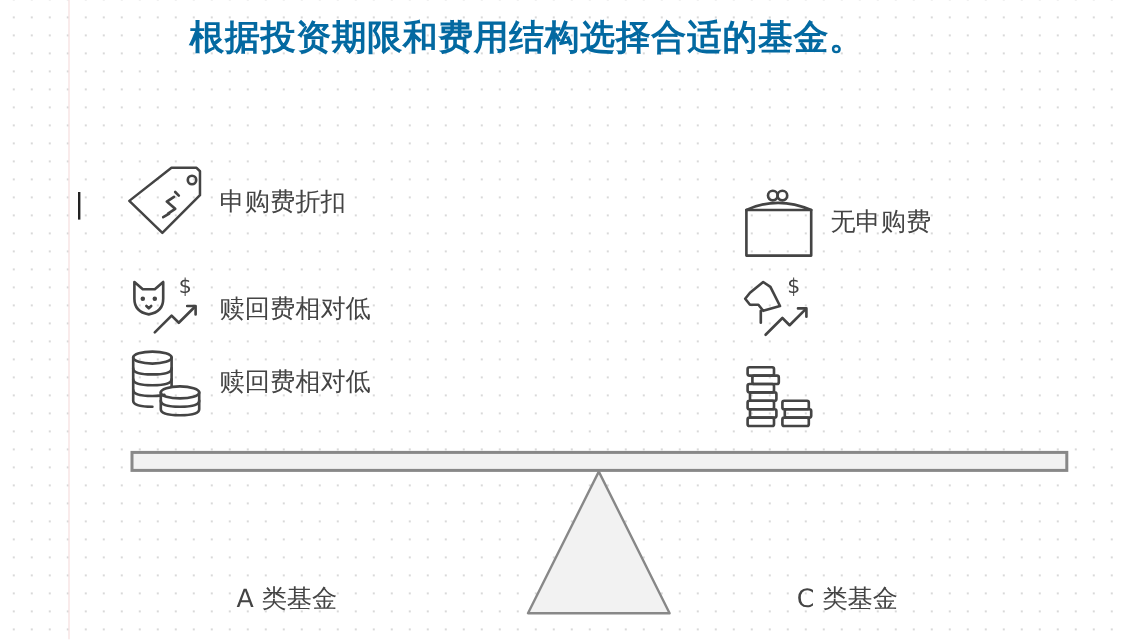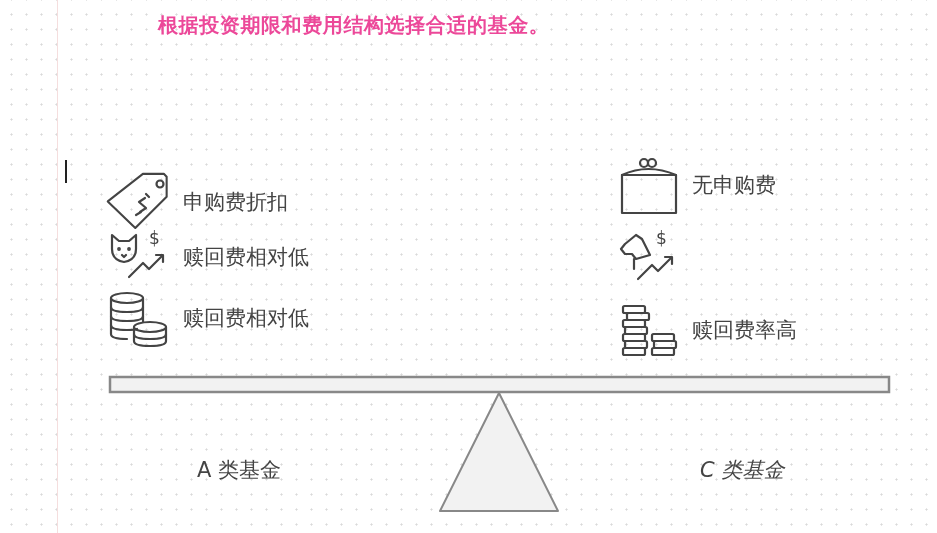--- a/index.html
+++ b/index.html
@@ -31,23 +31,23 @@
     left: 65px;
     top: 160px;
     width: 1.5px;
     height: 23px;
     background: #222;
   }
   .title {
     position: absolute;
     left: 158px;
     top: 12px;
-    font-size: 20px;
+    font-size: 29px;
     font-weight: bold;
-    color: #ec4899;
+    color: #0369a1;
     letter-spacing: 0.6px;
     white-space: nowrap;
   }
   .item {
     position: absolute;
     display: flex;
     align-items: center;
     height: 60px;
   }
   .item .icon {
@@ -64,39 +64,40 @@
     font-size: 21px;
     color: #444444;
     white-space: nowrap;
     margin-left: 8px;
   }
   .fund-label {
     position: absolute;
     font-size: 21px;
     color: #444444;
     white-space: nowrap;
+    margin-top: 29px;
   }
   .seesaw {
     position: absolute;
     left: 0;
     top: 0;
     width: 937px;
     height: 533px;
     pointer-events: none;
   }
 </style>
 </head>
 <body>
 
 <div class="margin-line"></div>
 <div class="text-cursor"></div>
 
 <div class="title">根据投资期限和费用结构选择合适的基金。</div>
 
-<div class="item" style="left:105px; top:172px;">
+<div class="item" style="left:105px; top:138px;">
   <span class="icon">
     <svg viewBox="0 0 70 60" fill="none" stroke="#444" stroke-width="2.2" stroke-linejoin="round" stroke-linecap="round">
       <path d="M42 3 L64 3 L67 6 L67 27 L34 60 L5 32 Z" transform="translate(-2,-1) scale(0.95)"></path>
       <circle cx="55" cy="12" r="3.5"></circle>
       <path d="M40 26 L34 30 L41 36 L35 40 M31 43 L36 40 M41 22 L44 25"></path>
     </svg>
   </span>
   <span class="label">申购费折扣</span>
 </div>
 
@@ -164,22 +165,21 @@
       <rect x="9" y="20" width="22" height="7" rx="1.5"></rect>
       <rect x="11" y="27" width="22" height="7" rx="1.5"></rect>
       <rect x="9" y="34" width="22" height="7" rx="1.5"></rect>
       <rect x="11" y="41" width="22" height="7" rx="1.5"></rect>
       <rect x="9" y="48" width="22" height="7" rx="1.5"></rect>
       <rect x="38" y="34" width="22" height="7" rx="1.5"></rect>
       <rect x="40" y="41" width="22" height="7" rx="1.5"></rect>
       <rect x="38" y="48" width="22" height="7" rx="1.5"></rect>
     </svg>
   </span>
-  <span class="label">赎回费率高</span>
 </div>
 
 <svg class="seesaw" viewBox="0 0 937 533">
   <rect x="110" y="377" width="779" height="15" fill="#f2f2f2" stroke="#888888" stroke-width="2.5"></rect>
   <polygon points="499,393 440,511 558,511" fill="#f2f2f2" stroke="#888888" stroke-width="2" stroke-linejoin="round"></polygon>
 </svg>
 
 <div class="fund-label" style="left:197px; top:456px;">A 类基金</div>
-<div class="fund-label" style="left:700px; top:456px;font-style:italic;">C 类基金</div>
+<div class="fund-label" style="left:664px; top:456px;">C 类基金</div>
 
 </body></html>

